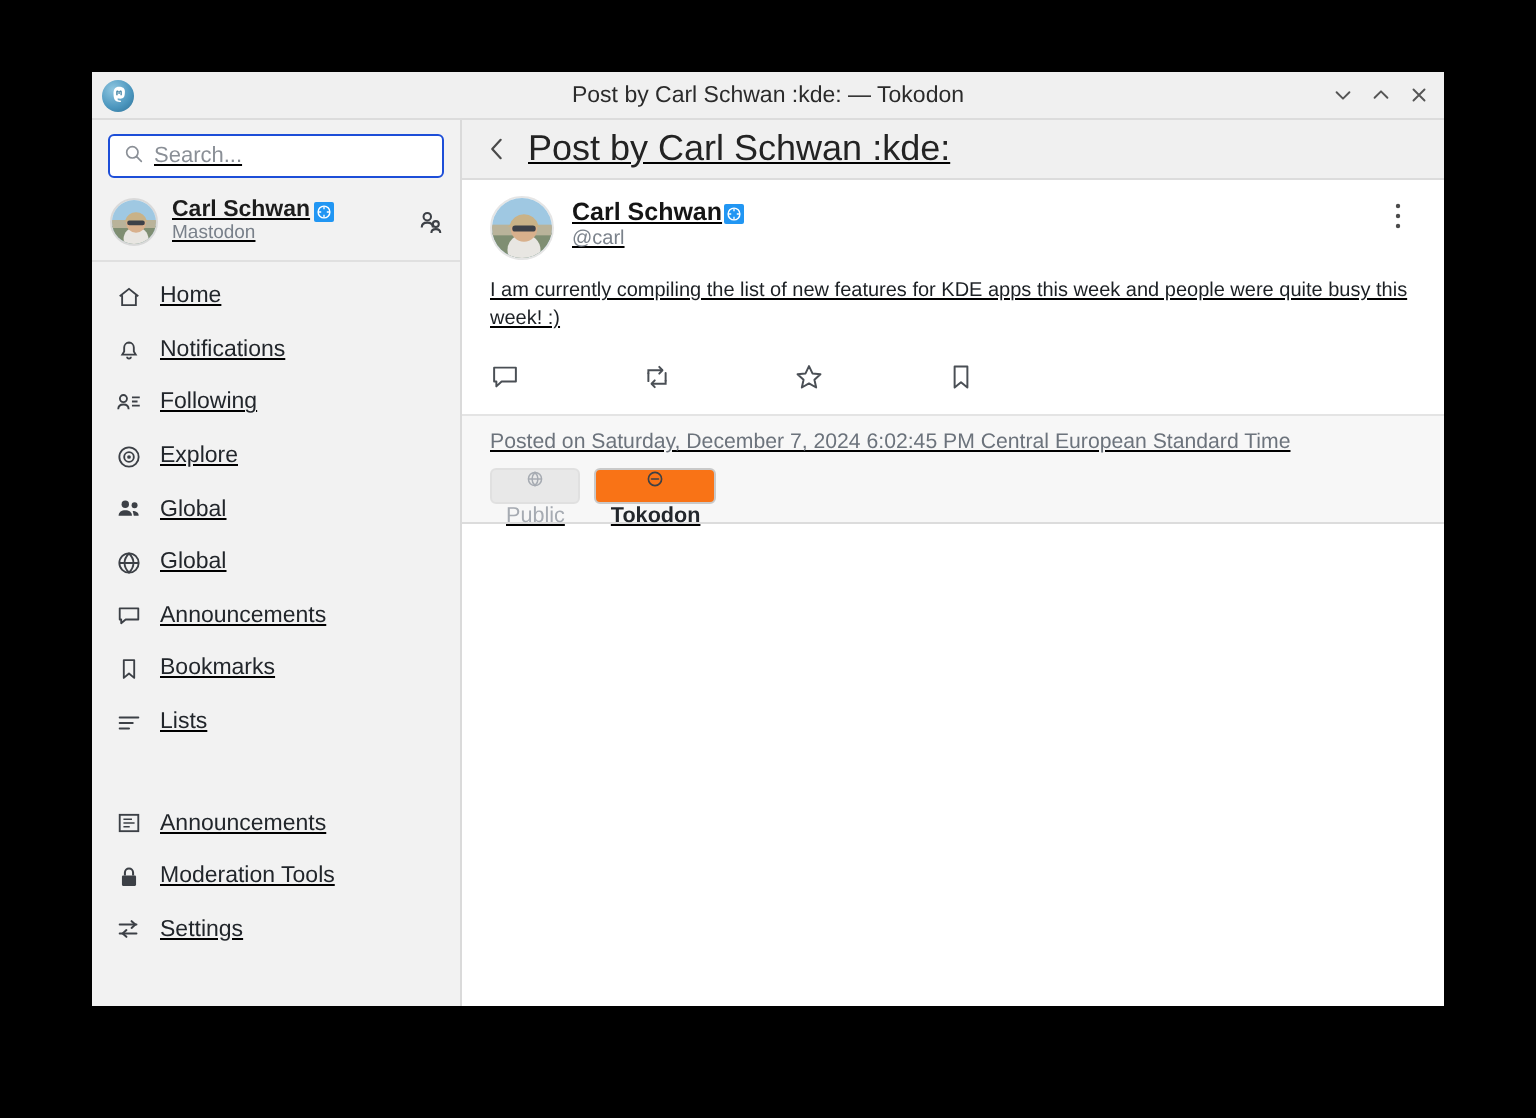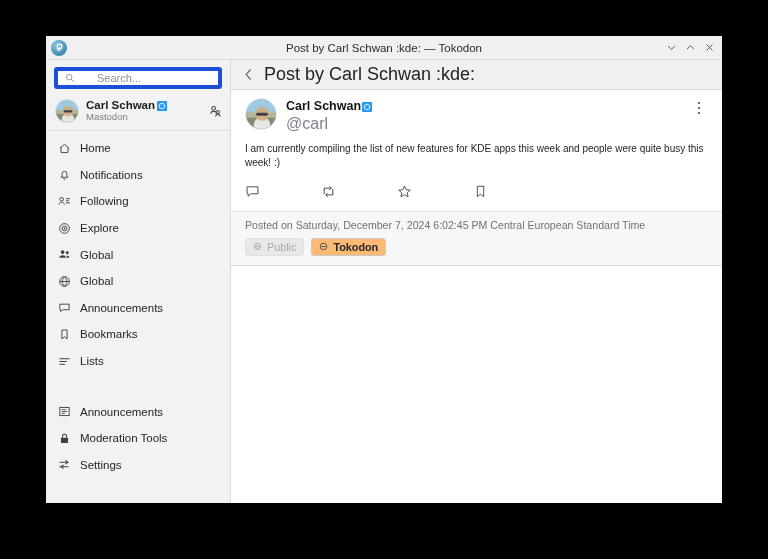--- a/index.html
+++ b/index.html
@@ -9,20 +9,21 @@
     font-family: "Liberation Sans", sans-serif;
     overflow: hidden;
   }
   #window {
     position: absolute;
     left: 46px; top: 36px;
     width: 676px; height: 467px;
     background: #ffffff;
     display: flex; flex-direction: column;
     box-shadow: 0 0 0 1px rgba(0,0,0,0.28), 0 6px 20px rgba(0,0,0,0.45);
+    text-decoration: underline;
   }
   
   #titlebar {
     height: 24px; flex: 0 0 24px;
     background: #f0f0f0;
     border-bottom: 1px solid #dcdcdc;
     display: flex; align-items: center;
     position: relative;
   }
   #app-icon {
@@ -54,22 +55,22 @@
   #sidebar {
     width: 185px; flex: 0 0 185px;
     background: #f2f2f2;
     border-right: 1px solid #dadada;
     display: flex; flex-direction: column;
     min-height: 0;
   }
   #search-wrap { padding: 7px 8px 6px 8px; }
   #search-field {
     height: 22px; background: #ffffff;
-    border: 4px solid #1d4ed8; border-radius: 3px;
-    display: flex; align-items: center; gap: 22px;
+    border: 1px solid #1d4ed8; border-radius: 3px;
+    display: flex; align-items: center; gap: 5px;
     padding: 0 7px;
   }
   #search-placeholder { font-size: 11px; color: #8a8f96; }
   #account-row {
     display: flex; align-items: center; gap: 7px;
     padding: 4px 8px 7px 9px;
     border-bottom: 1px solid #e0e0e0;
     cursor: pointer;
   }
   #account-avatar {
@@ -115,21 +116,21 @@
     display: flex; align-items: flex-start; gap: 9px;
     padding: 8px 14px 0 14px;
   }
   #post-avatar {
     width: 32px; height: 32px; border-radius: 50%; overflow: hidden;
     flex: 0 0 32px; border: 1px solid rgba(0,0,0,0.10);
   }
   #post-names { display: flex; flex-direction: column; line-height: 1.2; padding-top: 1px; }
   .pn-line1 { display: flex; align-items: center; gap: 1px; }
   #post-display { font-size: 12.5px; font-weight: bold; color: #151515; }
-  #post-handle { font-size: 16px; color: #7b828b; }
+  #post-handle { font-size: 10px; color: #7b828b; }
   #post-menu {
     margin-left: auto; width: 18px; height: 20px;
     display: flex; align-items: center; justify-content: center;
     cursor: pointer;
   }
   #post-body {
     padding: 9px 14px 0 14px;
     font-size: 10px; color: #1c2024; line-height: 1.42;
     max-width: 500px;
   }
@@ -145,27 +146,27 @@
     border-top: 1px solid #e4e4e4;
     border-bottom: 1px solid #dcdcdc;
     background: #f7f7f7;
     padding: 7px 14px 9px 14px;
   }
   #posted-on { font-size: 10.6px; color: #6c737c; }
   #chips { display: flex; gap: 7px; margin-top: 7px; }
   .chip {
     display: inline-flex; align-items: center; gap: 5px;
     height: 18px; padding: 0 7px;
-    border-radius: 3px; font-size: 10.8px;
+    border-radius: 3px; font-size: 10.8px; flex-direction: column;
   }
   .chip-disabled {
     background: #e8e8e8; border: 1px solid #e0e0e0; color: #a6abb2;
   }
   .chip-active {
-    background: #fdba74; border: 1px solid #c9c9c9; color: #23272c; font-weight: bold;
+    background: #f97316; border: 1px solid #c9c9c9; color: #23272c; font-weight: bold;
   }
   #post-rest { flex: 1; background: #ffffff; }
 </style>
 </head>
 <body>
 
 <div id="window">
 
   <div id="titlebar">
     <div id="app-icon">

